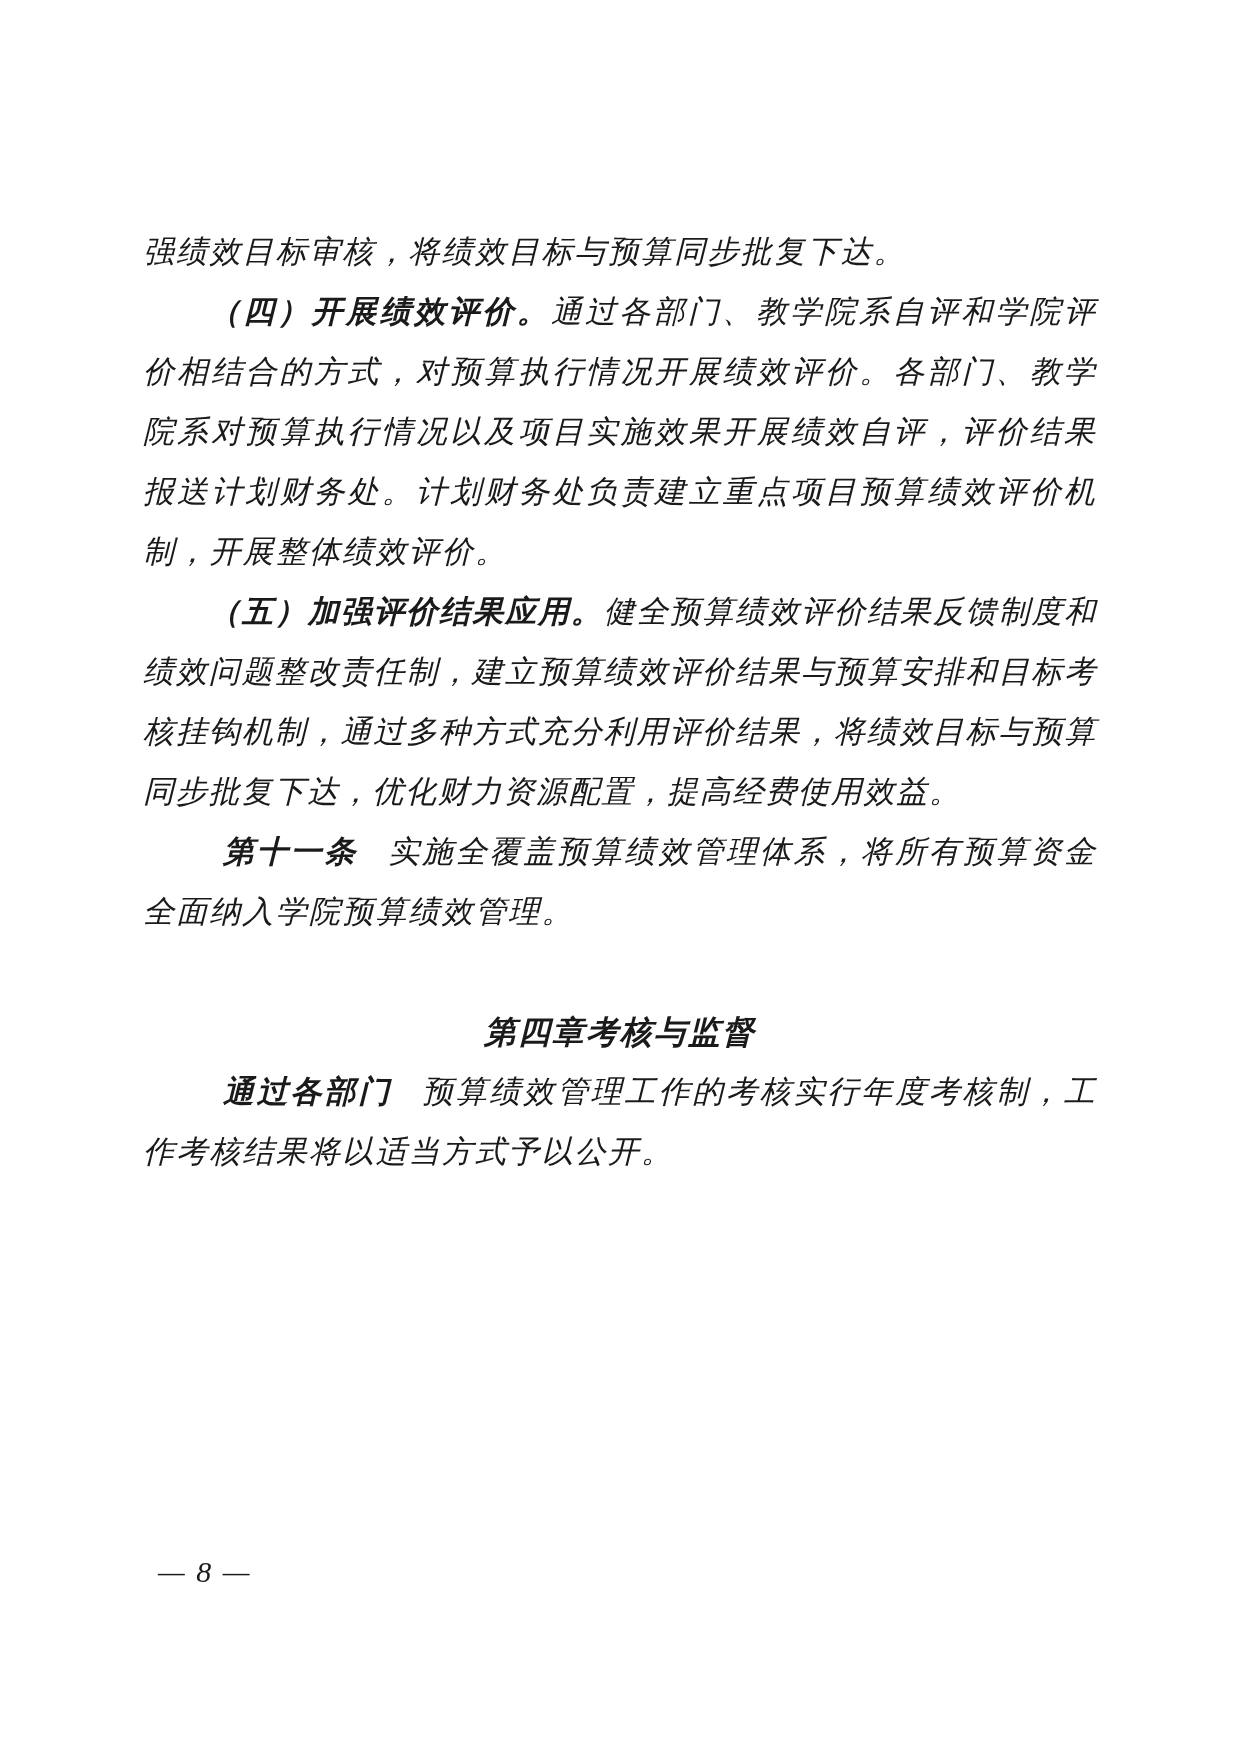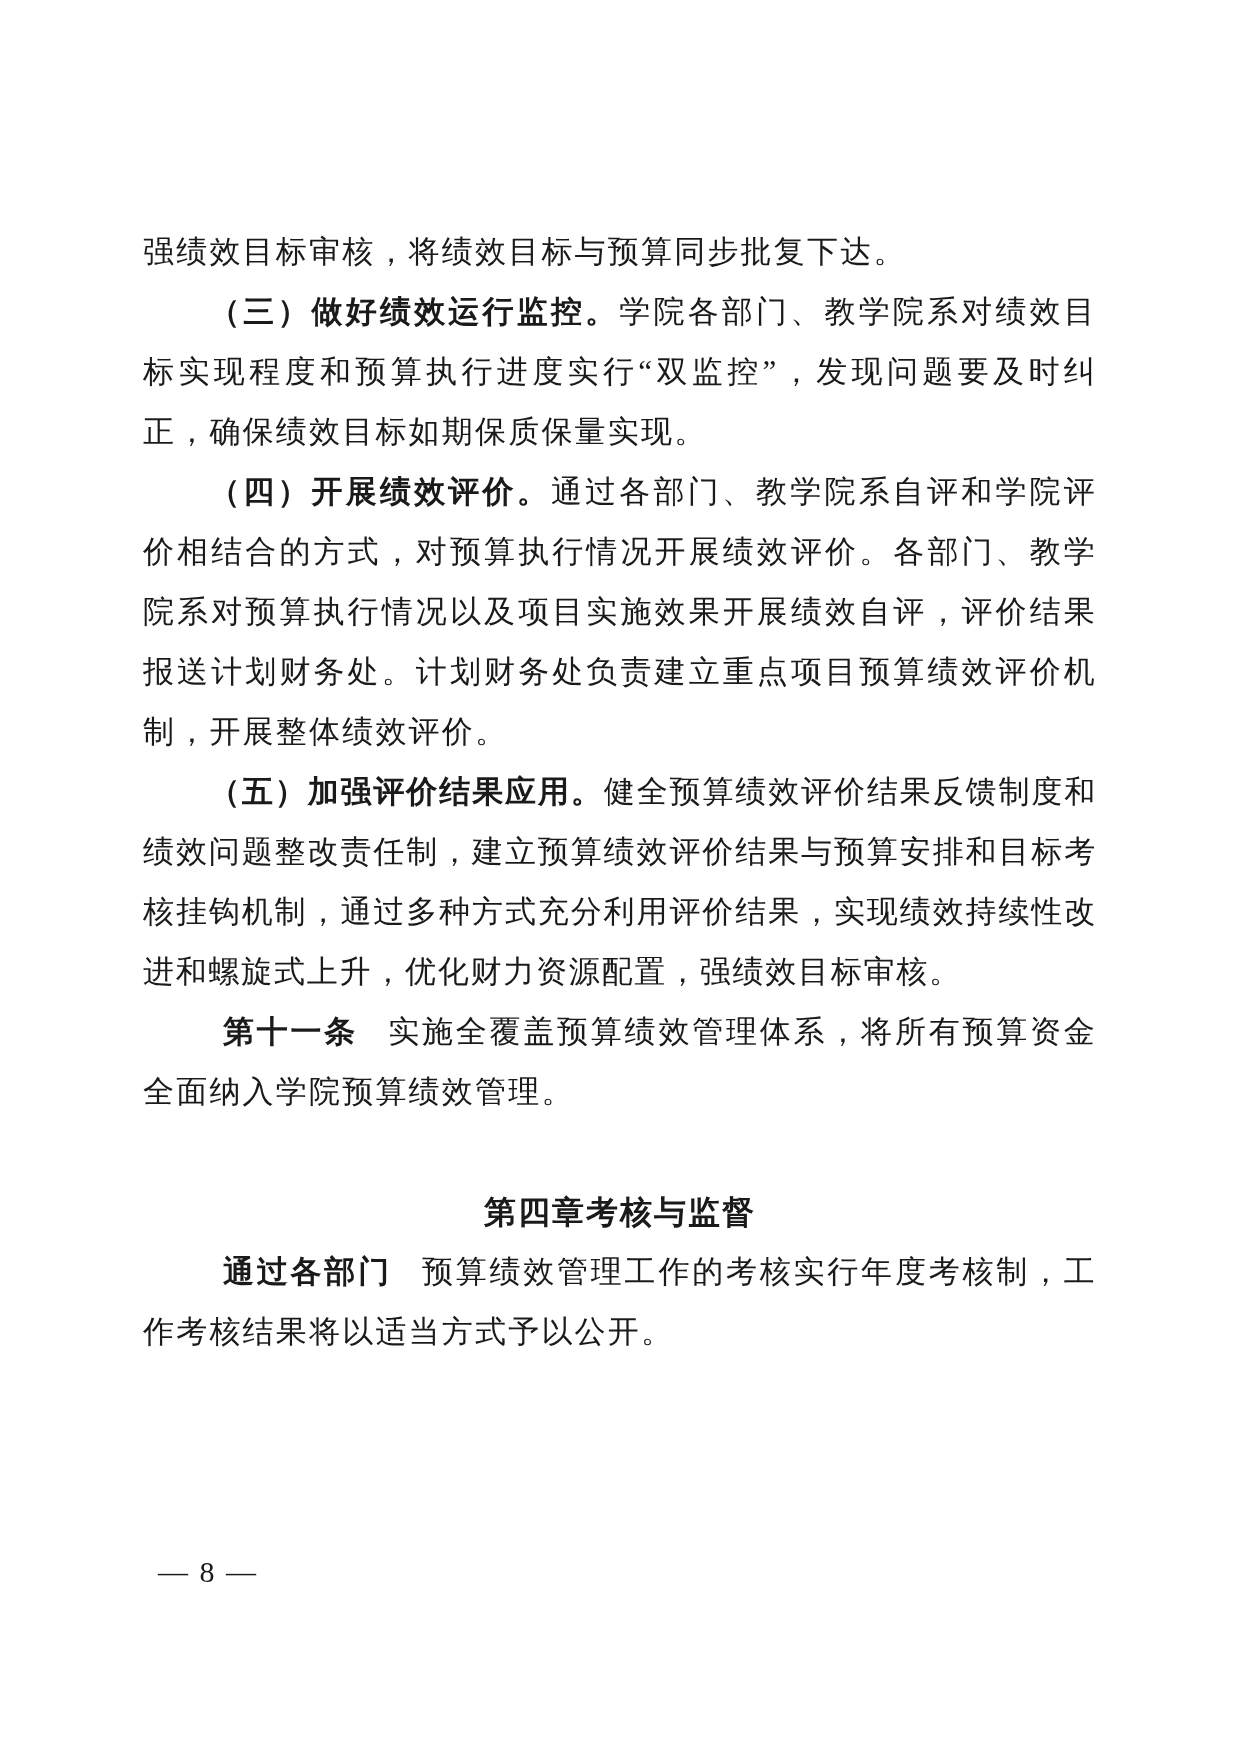--- a/index.html
+++ b/index.html
@@ -8,20 +8,21 @@
     background: #ffffff;
   }
   .page {
     position: relative;
     width: 1240px;
     height: 1754px;
     background: #ffffff;
     overflow: hidden;
     font-family: "Liberation Serif", "DejaVu Serif", serif;
     color: #1a1a1a;
+    font-style: italic;
   }
   .content {
     position: absolute;
     left: 143px;
     top: 222px;
     width: 954px;
   }
   .para {
     margin: 0;
     font-size: 31px;
@@ -74,30 +75,27 @@
   }
 </style>
 </head>
 <body>
 
 <div class="page">
   <div class="content">
 
     <p class="para">强绩效目标审核，将绩效目标与预算同步批复下达。</p>
 
-    <p class="para indent">
-      <span class="lead">（三）做好绩效运行监控。</span><span>学院各部门、教学院系对绩效目标实现程度和预算执行进度实行“双监控”，发现问题要及时纠正，确保绩效目标如期保质保量实现。</span>
-    </p>
 
     <p class="para indent">
       <span class="lead">（四）开展绩效评价。</span><span>通过各部门、教学院系自评和学院评价相结合的方式，对预算执行情况开展绩效评价。各部门、教学院系对预算执行情况以及项目实施效果开展绩效自评，评价结果报送计划财务处。计划财务处负责建立重点项目预算绩效评价机制，开展整体绩效评价。</span>
     </p>
 
     <p class="para indent tight">
-      <span class="lead">（五）加强评价结果应用。</span><span>健全预算绩效评价结果反馈制度和绩效问题整改责任制，建立预算绩效评价结果与预算安排和目标考核挂钩机制，通过多种方式充分利用评价结果，实现绩效持续性改进和螺旋式上升，优化财力资源配置，强绩效目标审核。</span>
+      <span class="lead">（五）加强评价结果应用。</span><span>健全预算绩效评价结果反馈制度和绩效问题整改责任制，建立预算绩效评价结果与预算安排和目标考核挂钩机制，通过多种方式充分利用评价结果，将绩效目标与预算同步批复下达，优化财力资源配置，提高经费使用效益。</span>
     </p>
 
     <p class="para article">
       <span class="lead article-num">第十一条</span><span>实施全覆盖预算绩效管理体系，将所有预算资金全面纳入学院预算绩效管理。</span>
     </p>
 
     <h2 class="chapter">
       <span>第四章</span><span class="chapter-title">考核与监督</span>
     </h2>
 

